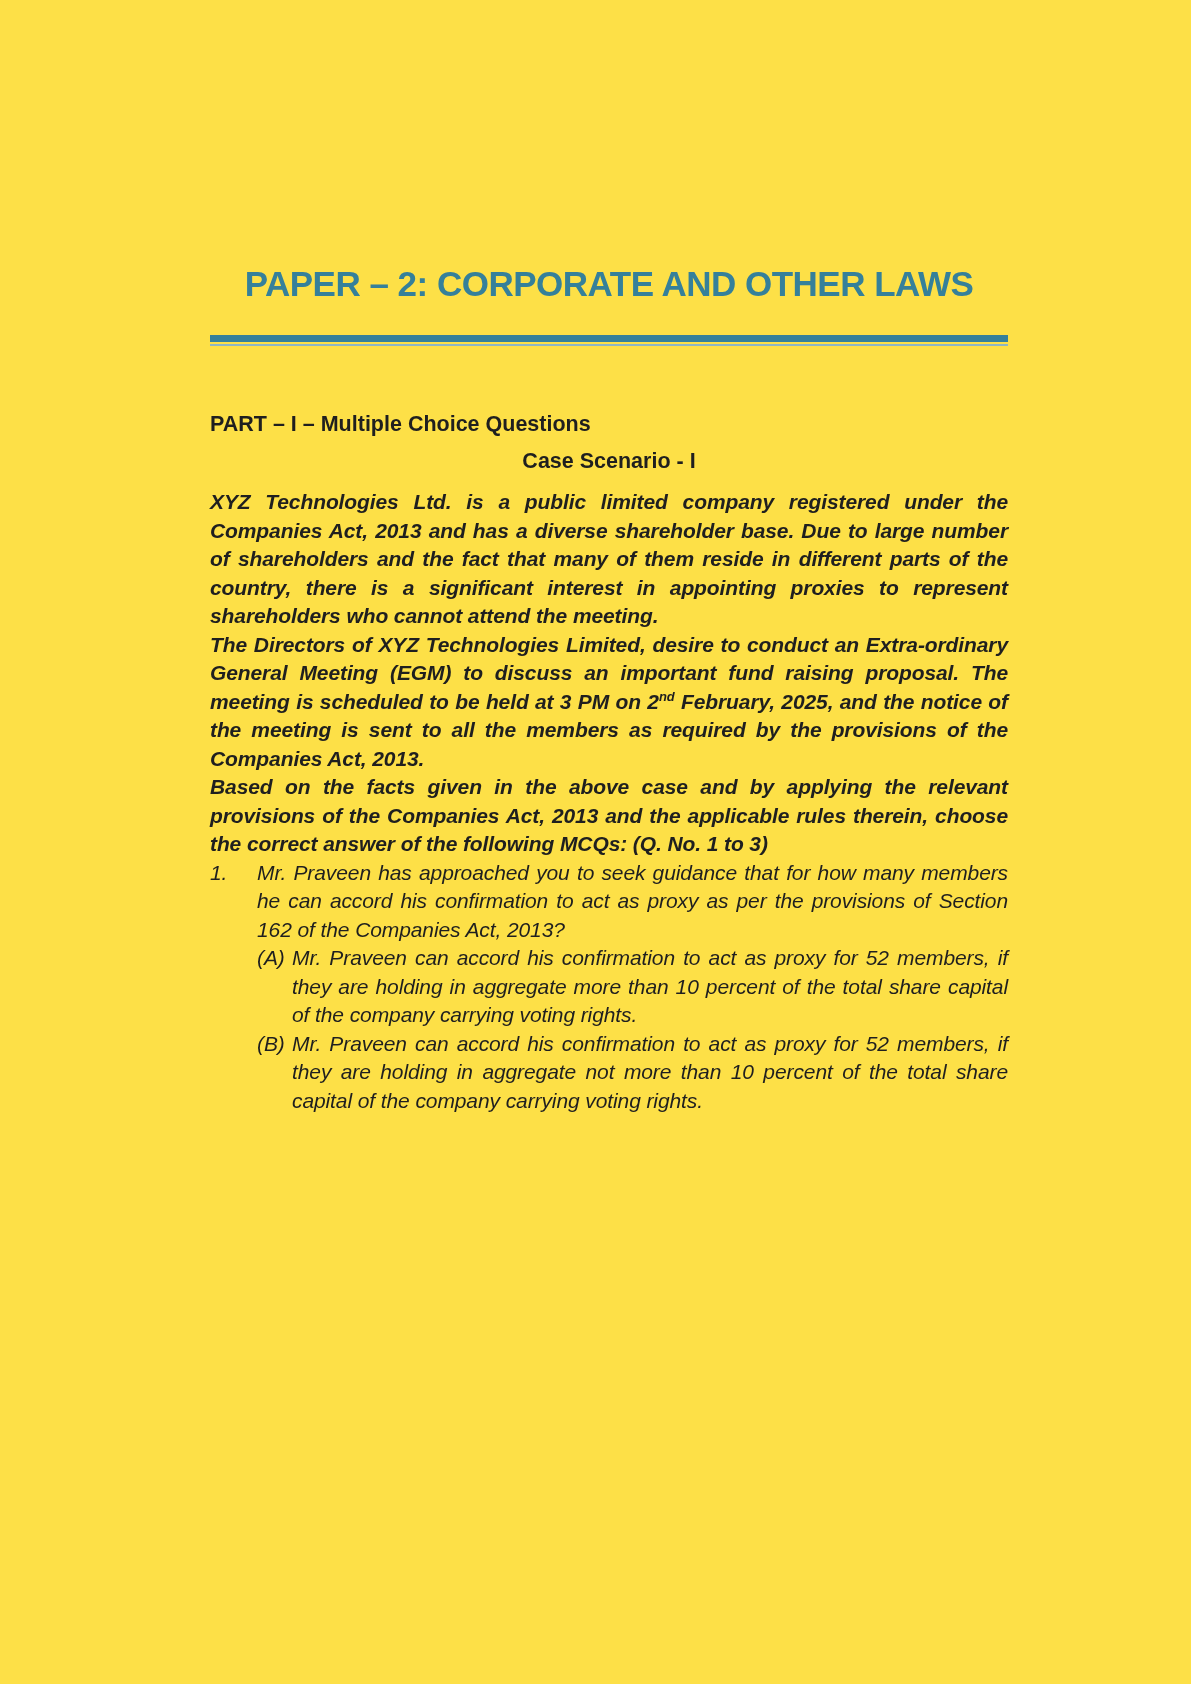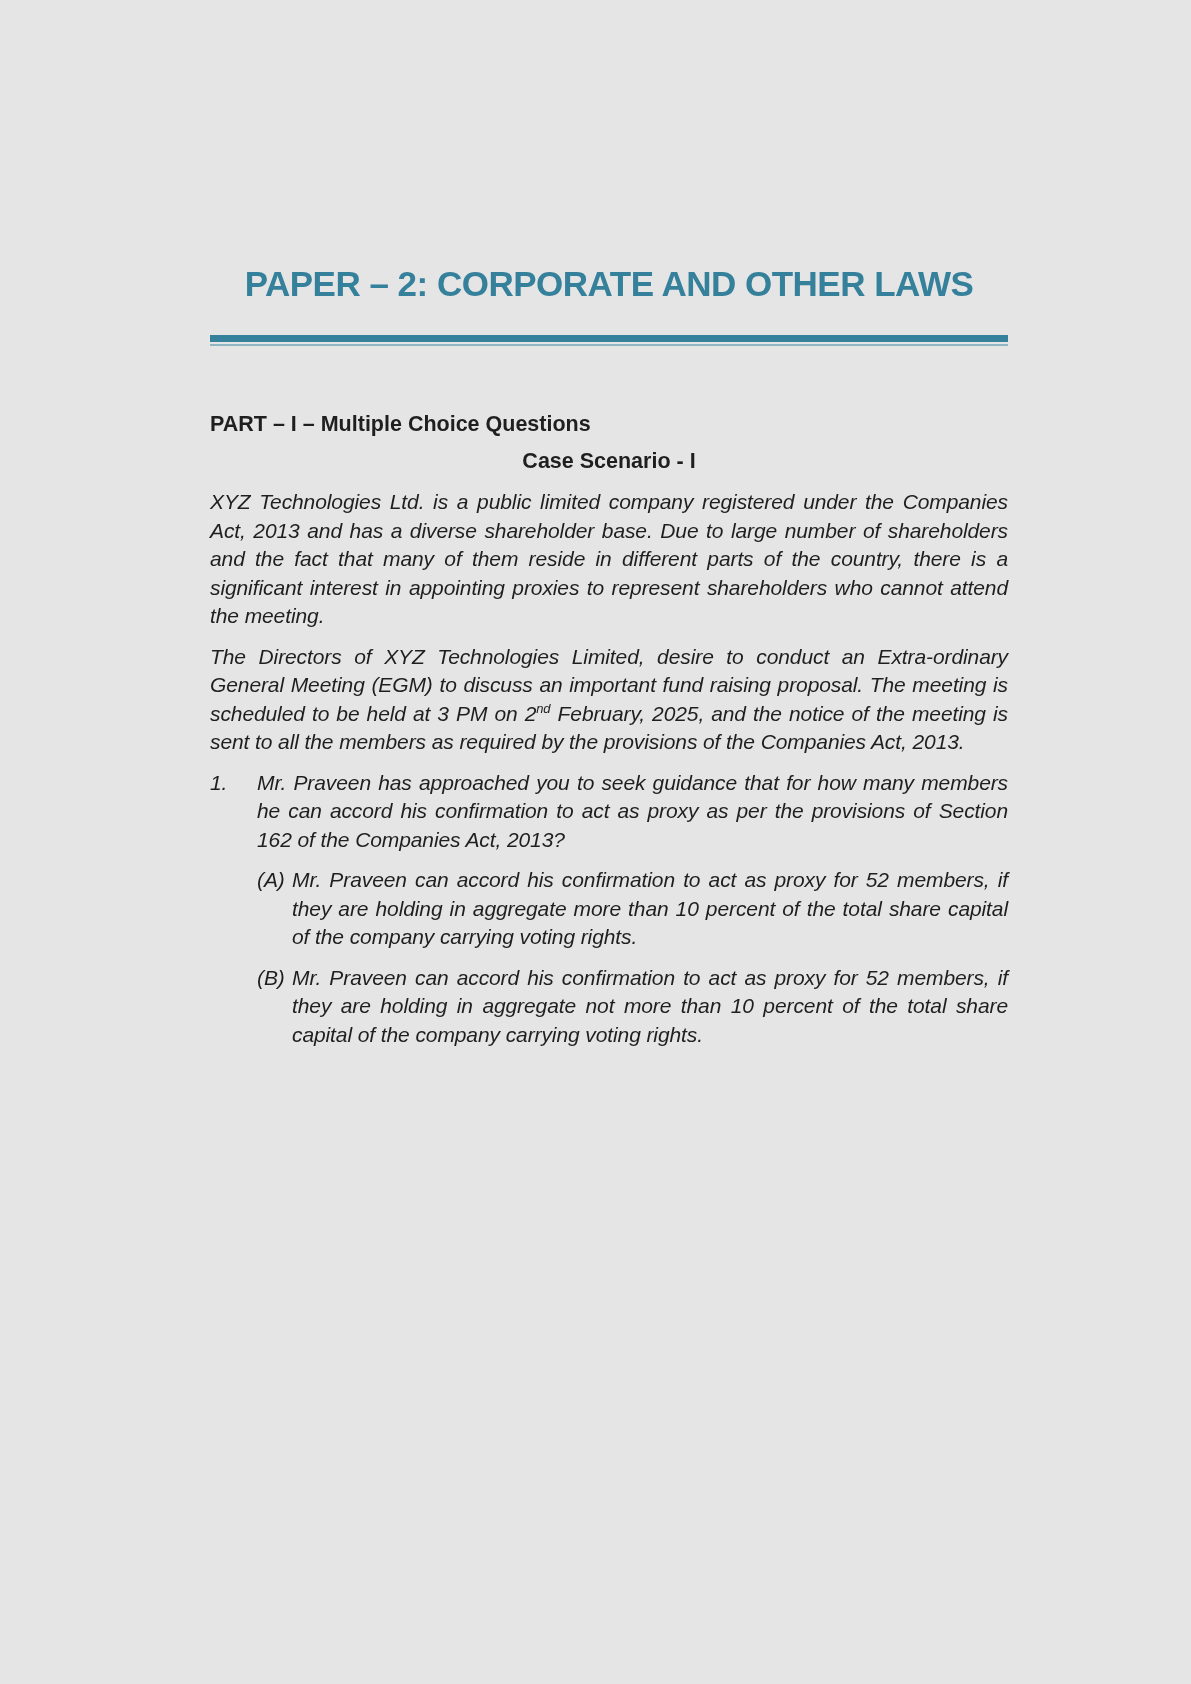--- a/index.html
+++ b/index.html
@@ -1,20 +1,20 @@
 <!DOCTYPE html>
 <html><head>
 <meta charset="utf-8">
 <style>
   html, body { margin: 0; padding: 0; background: #ffffff; }
   .page {
     position: relative;
     width: 1191px;
     height: 1684px;
-    background: #e5e5e5;
+    background: #fde047;
     overflow: hidden;
     font-family: "Liberation Sans", sans-serif;
     color: #1f1f1f;
   }
   .content {
     position: absolute;
     left: 210px;
     top: 0;
     width: 798px;
   }
@@ -51,22 +51,23 @@
     font-weight: bold;
     text-align: center;
   }
   .para {
     margin: 13px 0 0 0;
     font-size: 21px;
     line-height: 28.5px;
     font-style: italic;
     text-align: justify;
     letter-spacing: -0.1px;
+    font-weight: bold;
   }
-  .para + .para, .q-block, .opt-row { margin-top: 12px; }
+  .para + .para, .q-block, .opt-row { margin-top: 0; }
   .sup {
     font-size: 13px;
     vertical-align: super;
     line-height: 0;
   }
   .q-block {
     display: flex;
     font-size: 21px;
     line-height: 28.5px;
     font-style: italic;
@@ -111,20 +112,21 @@
     <div class="part-heading">PART – I – Multiple Choice Questions</div>
 
     <div class="case-heading">Case Scenario - I</div>
 
     <p class="para">XYZ Technologies Ltd. is a public limited company registered under the Companies Act, 2013 and has a diverse shareholder base. Due to large number of shareholders and the fact that many of them reside in different parts of the country, there is a significant interest in appointing proxies to represent shareholders who cannot attend the meeting.</p>
 
     <p class="para"><span>The Directors of XYZ Technologies Limited, desire to conduct an Extra-ordinary General Meeting (EGM) to discuss an important fund raising proposal. The meeting is scheduled to be held at 3 PM on 2</span><span class="sup">nd</span><span> February, 2025, and the notice of the meeting is sent to all the members as required by the provisions of the Companies Act, 2013.</span></p>
 
 
 
+    <p class="para">Based on the facts given in the above case and by applying the relevant provisions of the Companies Act, 2013 and the applicable rules therein, choose the correct answer of the following MCQs: (Q. No. 1 to 3)</p>
 
     <div class="q-block">
       <div class="q-num">1.</div>
       <div class="q-text">Mr. Praveen has approached you to seek guidance that for how many members he can accord his confirmation to act as proxy as per the provisions of Section 162 of the Companies Act, 2013?</div>
     </div>
 
     <div class="opt-row">
       <div class="opt-label">(A)</div>
       <div class="opt-text">Mr. Praveen can accord his confirmation to act as proxy for 52 members, if they are holding in aggregate more than 10 percent of the total share capital of the company carrying voting rights.</div>
     </div>

